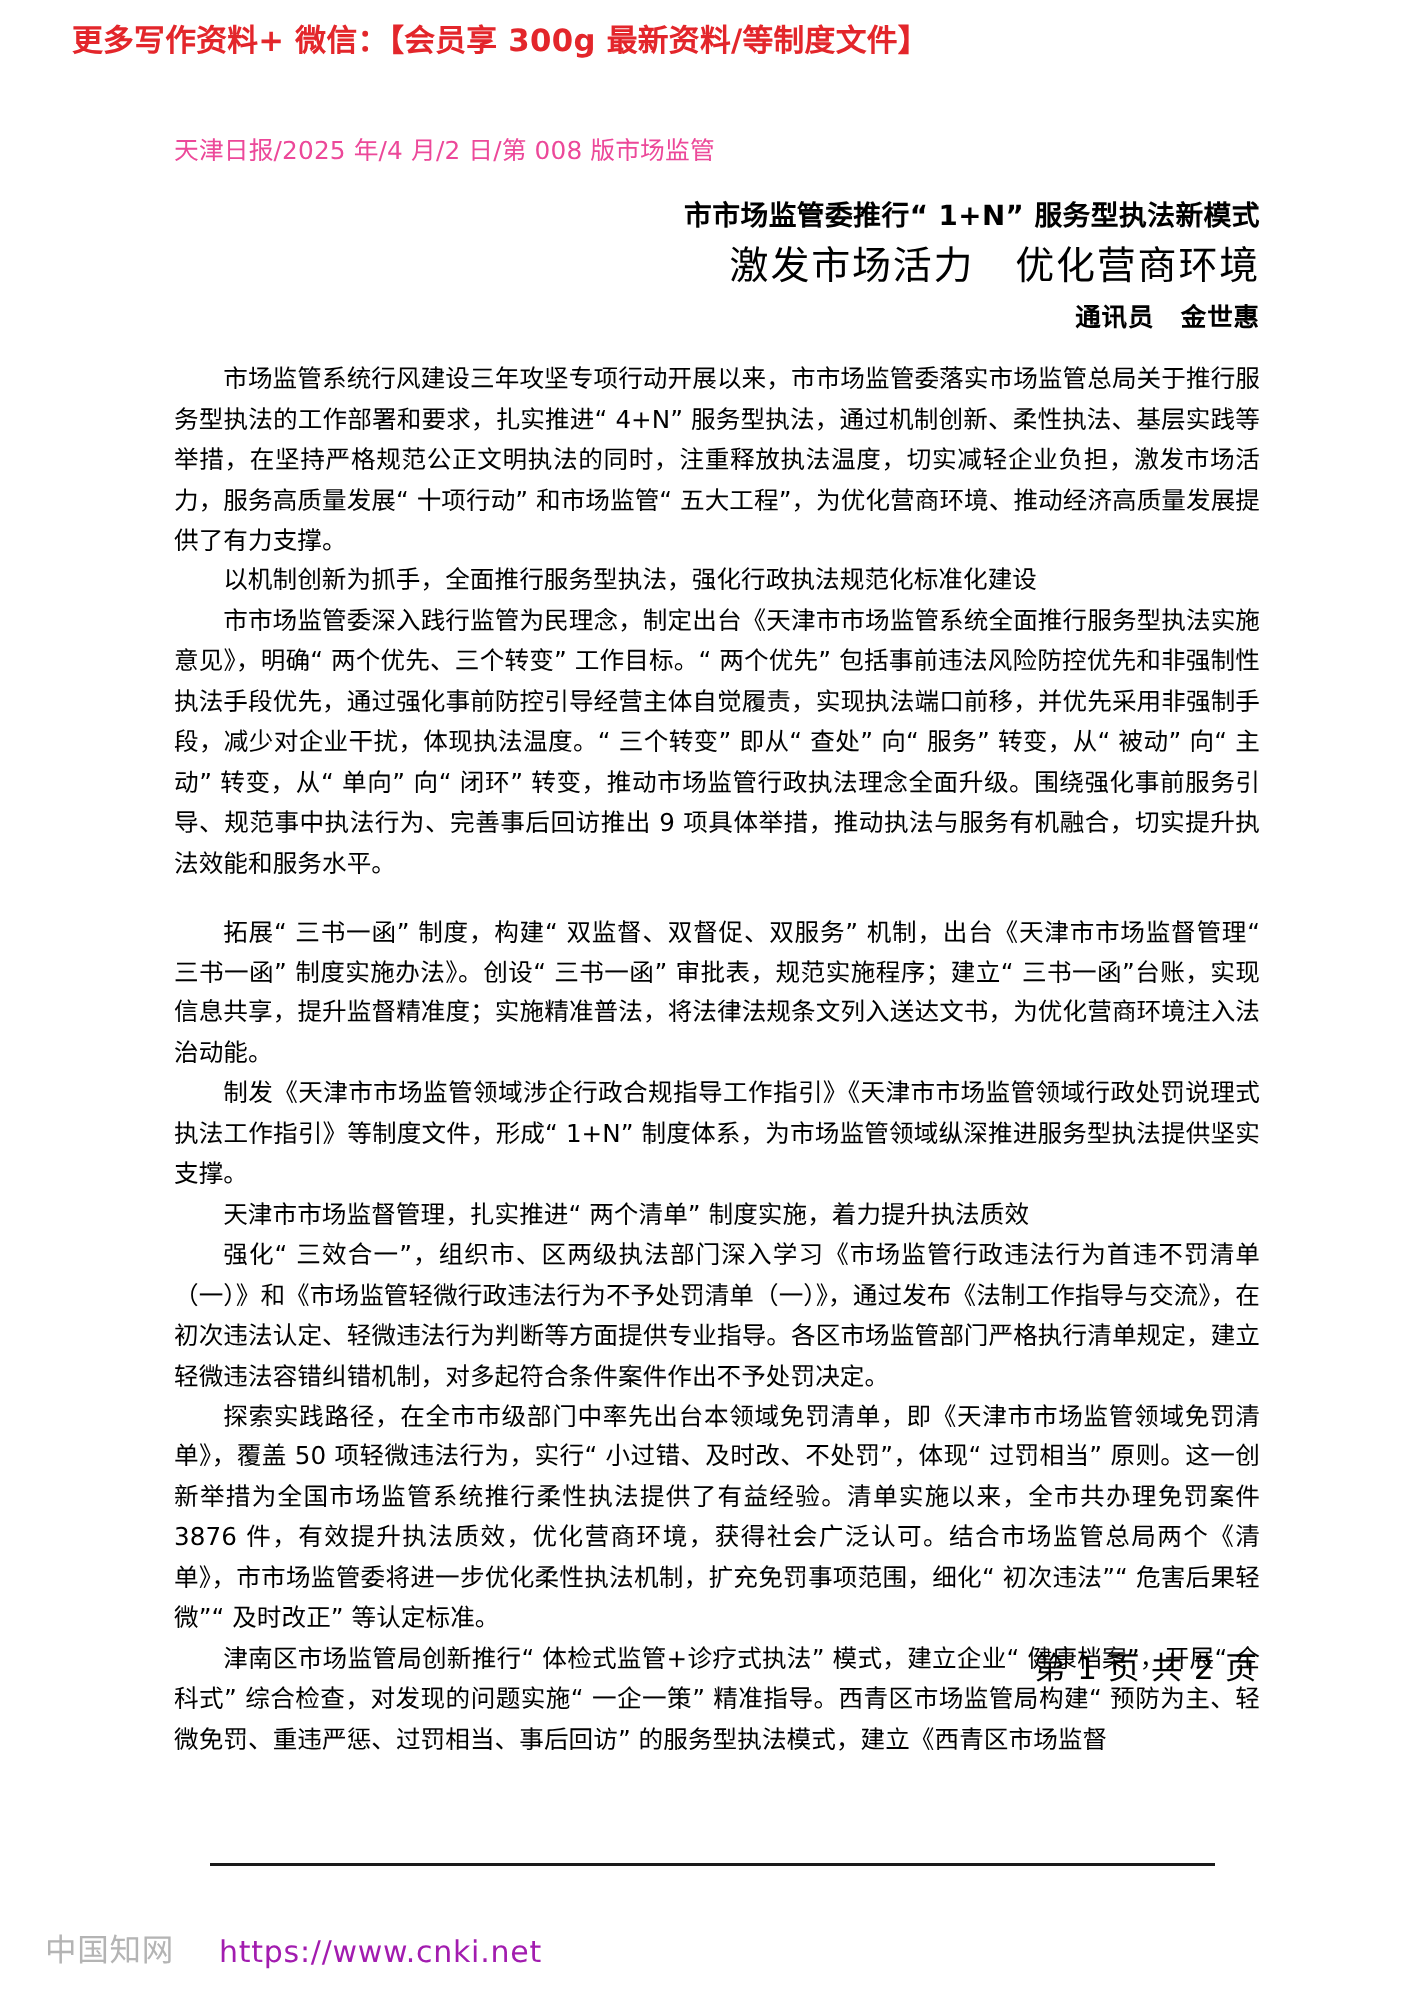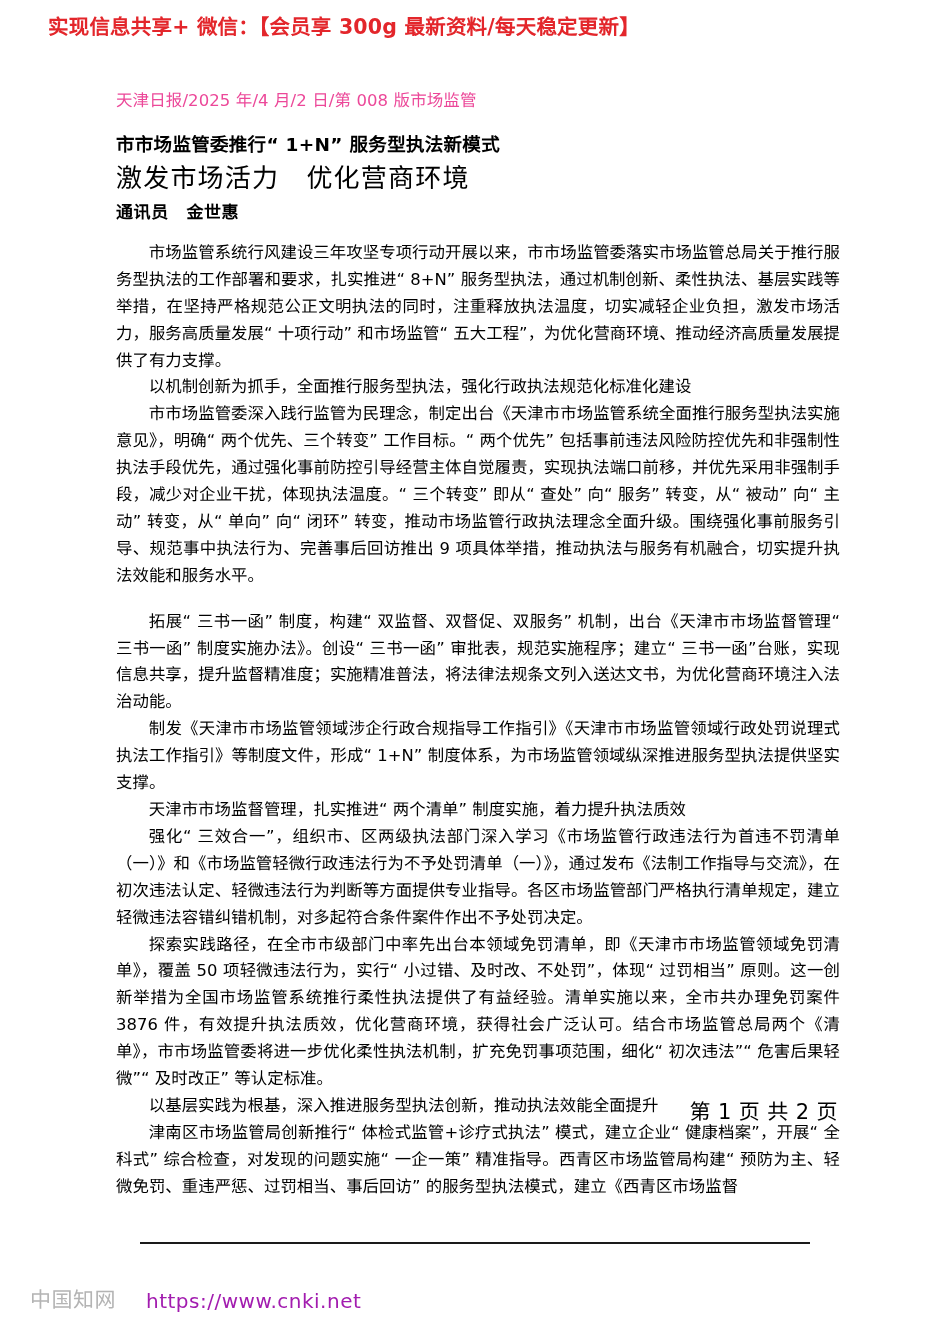--- a/index.html
+++ b/index.html
@@ -48,21 +48,21 @@
 
   .source-line {
     font-size: 16.5px;
     line-height: 1.62;
     color: #ec4899;
     letter-spacing: 0.1px;
     margin-bottom: 16px;
   }
 
   .headline-block {
-    text-align: left;
+    text-align: right;
     margin-top: 12px;
   }
   .kicker {
     font-size: 18.5px;
     font-weight: bold;
     line-height: 1.5;
     letter-spacing: 0.3px;
   }
   .main-title {
     font-size: 26px;
@@ -128,42 +128,41 @@
   .watermark .wm-url {
     font-size: 20px;
     color: #a21caf;
   }
 </style>
 </head>
 <body>
 
 <div class="page">
 
-  <div class="promo-banner">实现信息共享+ 微信：【会员享 300g 最新资料/每天稳定更新】</div>
+  <div class="promo-banner">更多写作资料+ 微信：【会员享 300g 最新资料/等制度文件】</div>
 
   <div class="article">
 
     <div class="source-line">天津日报/2025 年/4 月/2 日/第 008 版市场监管</div>
 
     <div class="headline-block">
       <div class="kicker">市市场监管委推行“ 1+N” 服务型执法新模式</div>
       <div class="main-title">激发市场活力　优化营商环境</div>
       <div class="byline">通讯员　金世惠</div>
     </div>
 
     <div class="body-text">
-      <p>市场监管系统行风建设三年攻坚专项行动开展以来，市市场监管委落实市场监管总局关于推行服务型执法的工作部署和要求，扎实推进“ 8+N” 服务型执法，通过机制创新、柔性执法、基层实践等举措，在坚持严格规范公正文明执法的同时，注重释放执法温度，切实减轻企业负担，激发市场活力，服务高质量发展“ 十项行动” 和市场监管“ 五大工程”，为优化营商环境、推动经济高质量发展提供了有力支撑。</p>
+      <p>市场监管系统行风建设三年攻坚专项行动开展以来，市市场监管委落实市场监管总局关于推行服务型执法的工作部署和要求，扎实推进“ 4+N” 服务型执法，通过机制创新、柔性执法、基层实践等举措，在坚持严格规范公正文明执法的同时，注重释放执法温度，切实减轻企业负担，激发市场活力，服务高质量发展“ 十项行动” 和市场监管“ 五大工程”，为优化营商环境、推动经济高质量发展提供了有力支撑。</p>
       <p>以机制创新为抓手，全面推行服务型执法，强化行政执法规范化标准化建设</p>
       <p>市市场监管委深入践行监管为民理念，制定出台《天津市市场监管系统全面推行服务型执法实施意见》，明确“ 两个优先、三个转变” 工作目标。“ 两个优先” 包括事前违法风险防控优先和非强制性执法手段优先，通过强化事前防控引导经营主体自觉履责，实现执法端口前移，并优先采用非强制手段，减少对企业干扰，体现执法温度。“ 三个转变” 即从“ 查处” 向“ 服务” 转变，从“ 被动” 向“ 主动” 转变，从“ 单向” 向“ 闭环” 转变，推动市场监管行政执法理念全面升级。围绕强化事前服务引导、规范事中执法行为、完善事后回访推出 9 项具体举措，推动执法与服务有机融合，切实提升执法效能和服务水平。</p>
       <p class="spaced">拓展“ 三书一函” 制度，构建“ 双监督、双督促、双服务” 机制，出台《天津市市场监督管理“ 三书一函” 制度实施办法》。创设“ 三书一函” 审批表，规范实施程序；建立“ 三书一函”台账，实现信息共享，提升监督精准度；实施精准普法，将法律法规条文列入送达文书，为优化营商环境注入法治动能。</p>
       <p>制发《天津市市场监管领域涉企行政合规指导工作指引》《天津市市场监管领域行政处罚说理式执法工作指引》等制度文件，形成“ 1+N” 制度体系，为市场监管领域纵深推进服务型执法提供坚实支撑。</p>
       <p>天津市市场监督管理，扎实推进“ 两个清单” 制度实施，着力提升执法质效</p>
       <p>强化“ 三效合一”，组织市、区两级执法部门深入学习《市场监管行政违法行为首违不罚清单（一）》和《市场监管轻微行政违法行为不予处罚清单（一）》，通过发布《法制工作指导与交流》，在初次违法认定、轻微违法行为判断等方面提供专业指导。各区市场监管部门严格执行清单规定，建立轻微违法容错纠错机制，对多起符合条件案件作出不予处罚决定。</p>
       <p>探索实践路径，在全市市级部门中率先出台本领域免罚清单，即《天津市市场监管领域免罚清单》，覆盖 50 项轻微违法行为，实行“ 小过错、及时改、不处罚”，体现“ 过罚相当” 原则。这一创新举措为全国市场监管系统推行柔性执法提供了有益经验。清单实施以来，全市共办理免罚案件 3876 件，有效提升执法质效，优化营商环境，获得社会广泛认可。结合市场监管总局两个《清单》，市市场监管委将进一步优化柔性执法机制，扩充免罚事项范围，细化“ 初次违法”“ 危害后果轻微”“ 及时改正” 等认定标准。</p>
-      <p>以基层实践为根基，深入推进服务型执法创新，推动执法效能全面提升</p>
       <p>津南区市场监管局创新推行“ 体检式监管+诊疗式执法” 模式，建立企业“ 健康档案”，开展“ 全科式” 综合检查，对发现的问题实施“ 一企一策” 精准指导。西青区市场监管局构建“ 预防为主、轻微免罚、重违严惩、过罚相当、事后回访” 的服务型执法模式，建立《西青区市场监督</p>
     </div>
 
   </div>
 
   <div class="page-footer">第 1 页  共 2 页</div>
 
   <div class="bottom-rule"></div>
 
   <div class="watermark">

